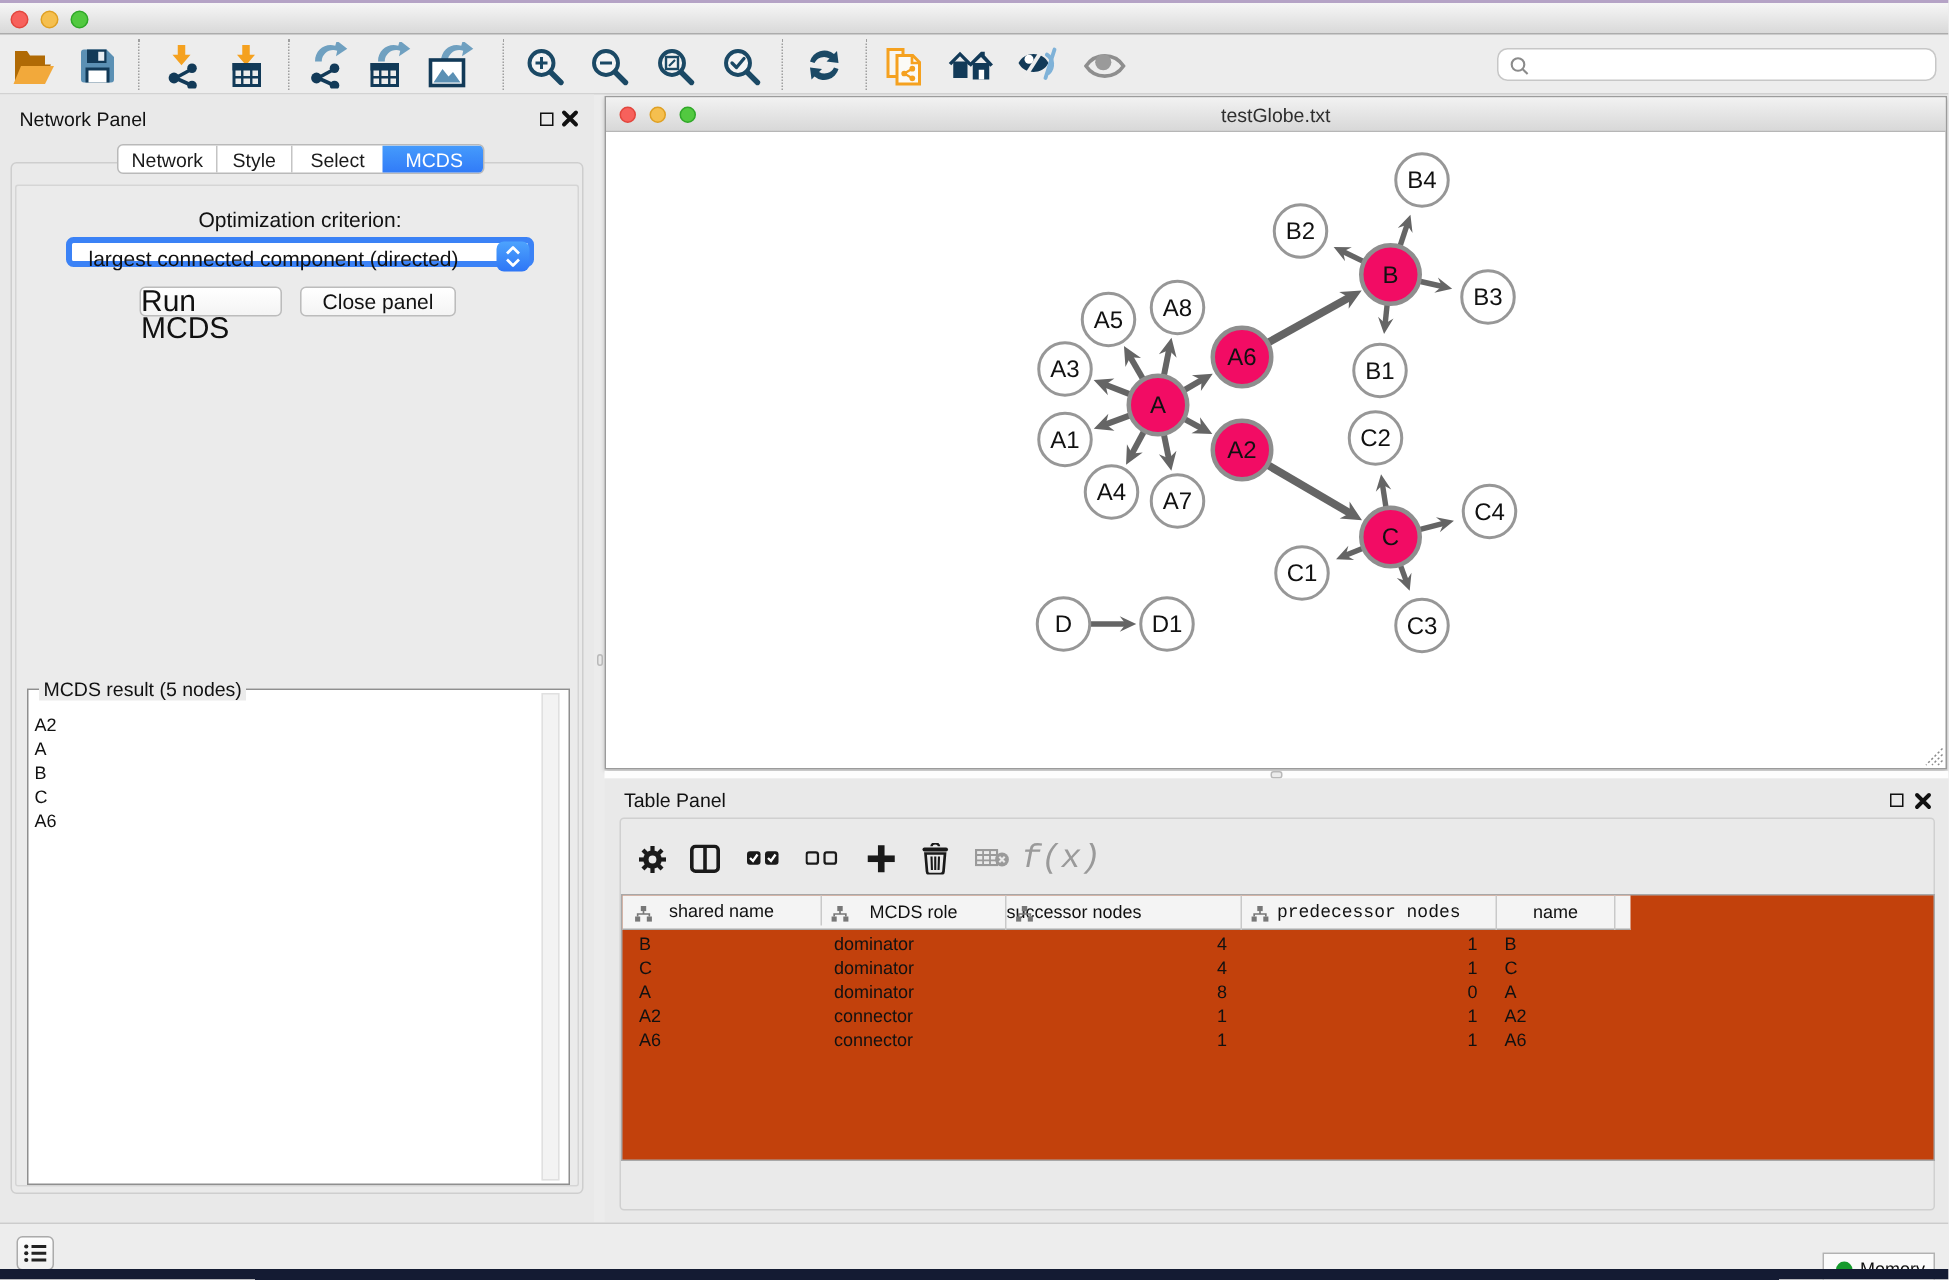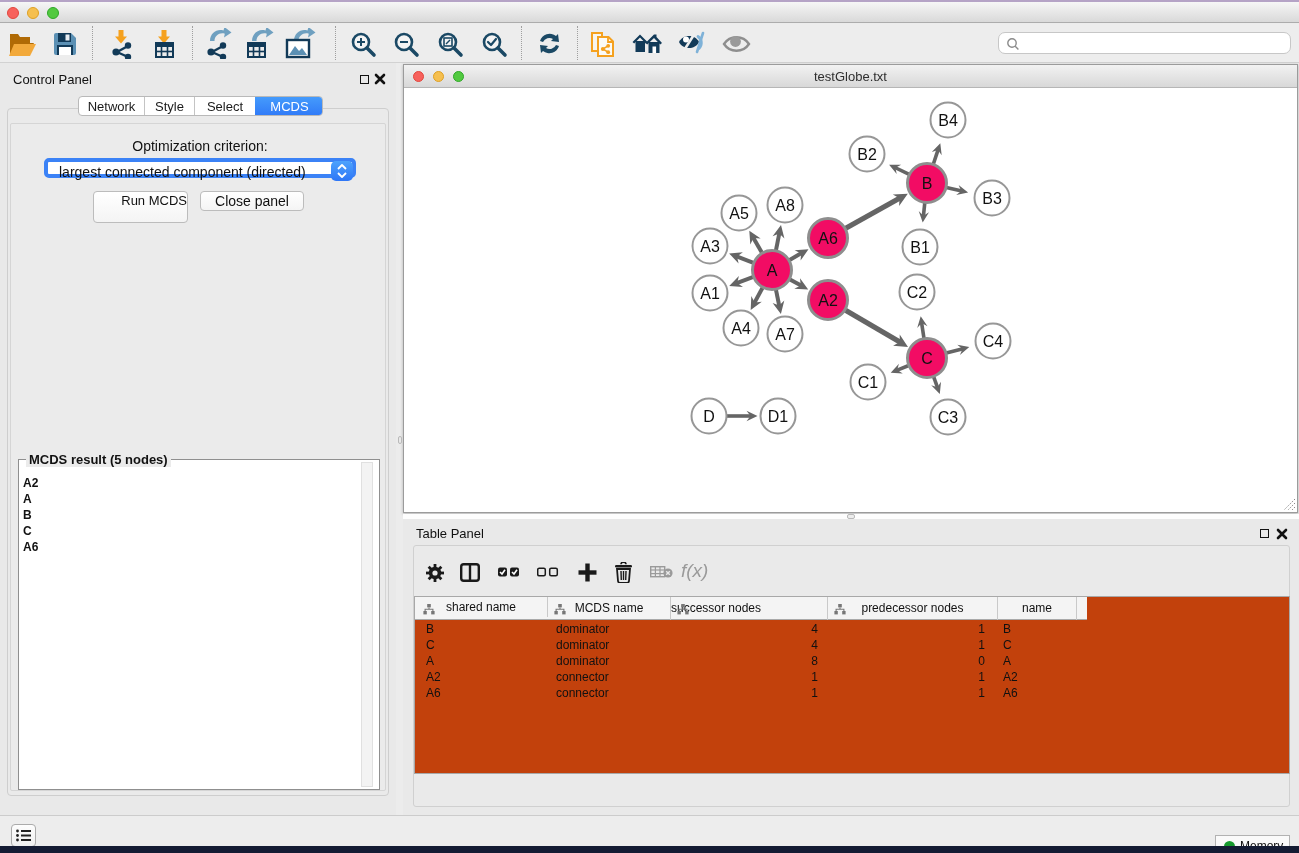--- a/index.html
+++ b/index.html
@@ -129,21 +129,21 @@
 
   <div class="abs" style="left:998px;top:8px;width:293px;height:22px;background:#fff;border:1px solid #c7c7c7;border-radius:7px;">
     <svg width="14" height="14" style="position:absolute;left:7px;top:4px;" viewBox="0 0 14 14">
       <circle cx="6" cy="6" r="4.2" fill="none" stroke="#8b8b8b" stroke-width="1.4"></circle>
       <line x1="9.2" y1="9.2" x2="12.4" y2="12.4" stroke="#8b8b8b" stroke-width="1.4"></line>
     </svg>
   </div>
 </div>
 
 <div class="abs" id="cpanel" style="left:0;top:63px;width:396px;height:752px;background:#e9e9e9;">
-  <div class="abs" style="left:13px;top:9px;font-size:13px;color:#111;">Control Panel</div>
+  <div class="abs" style="left:13px;top:9px;font-size:13px;color:#111;">Network Panel</div>
   <div class="abs" style="left:360px;top:12px;width:9px;height:9px;border:1.5px solid #111;"></div>
   <svg class="abs" style="left:374px;top:10px;" width="12" height="12" viewBox="0 0 12 12">
     <path d="M2 2 L10 10 M10 2 L2 10" stroke="#111" stroke-width="2.6" stroke-linecap="round"></path>
   </svg>
 
   <div class="abs" style="left:7px;top:45px;width:382px;height:688px;border:1px solid #cecece;border-radius:4px;background:#eaeaea;"></div>
   <div class="abs" style="left:10px;top:60px;width:376px;height:668px;border:1px solid #d5d5d5;border-radius:2px;background:#ebebeb;"></div>
 
   <div class="abs" style="left:0;top:75px;width:396px;text-align:center;font-size:14px;color:#111;"><span style="margin-left:4px;">Optimization criterion:</span></div>
 
@@ -157,24 +157,24 @@
   <div class="abs" style="left:44px;top:95px;width:312px;height:20px;background:#fff;border:4px solid #3b82f6;border-radius:5px;font-size:14px;color:#111;">
     <span style="position:absolute;left:11px;top:2px;">largest connected component (directed)</span>
     <div class="abs" style="right:-1px;top:-1px;width:22px;height:20px;border-radius:5px;background:linear-gradient(#4da3fd,#2e76f6);">
       <svg width="12" height="14" viewBox="0 0 12 14" style="position:absolute;left:5px;top:3px;">
         <path d="M2 5 L6 1 L10 5" fill="none" stroke="#fff" stroke-width="1.8" stroke-linejoin="round"></path>
         <path d="M2 9 L6 13 L10 9" fill="none" stroke="#fff" stroke-width="1.8" stroke-linejoin="round"></path>
       </svg>
     </div>
   </div>
 
-  <div class="abs" style="left:93px;top:128px;width:95px;height:32px;background:linear-gradient(#ffffff,#f4f4f4);border:1px solid #bcbcbc;border-radius:4px;text-align:right;line-height:18px;font-size:13px;color:#111;">Run MCDS</div>
+  <div class="abs" style="left:93px;top:128px;width:95px;height:20px;background:linear-gradient(#ffffff,#f4f4f4);border:1px solid #bcbcbc;border-radius:4px;text-align:left;line-height:18px;font-size:20px;color:#111;">Run MCDS</div>
   <div class="abs" style="left:200px;top:128px;width:104px;height:20px;background:linear-gradient(#ffffff,#f4f4f4);border:1px solid #bcbcbc;border-radius:4px;text-align:center;line-height:18px;font-size:14px;color:#111;">Close panel</div>
 
-  <div class="abs" style="left:18px;top:396px;width:362px;height:331px;border:1px solid #8f8f8f;background:#fff;font-weight:bold;">
+  <div class="abs" style="left:18px;top:396px;width:362px;height:331px;border:1px solid #8f8f8f;background:#fff;">
     <div class="abs" style="left:7px;top:-8px;background:#ebebeb;padding:0 3px;font-size:13px;color:#111;">MCDS result (5 nodes)</div>
     <div class="abs" style="right:6px;top:2px;width:12px;height:325px;background:#f3f3f3;border:1px solid #e0e0e0;"></div>
     <div class="abs" style="left:4px;top:15px;font-size:12px;color:#111;line-height:16px;">A2<br>A<br>B<br>C<br>A6</div>
   </div>
 </div>
 
 <div class="abs" id="netwin" style="left:403px;top:64px;width:895px;height:449px;background:#fff;border:1px solid #9b9b9b;box-shadow:0 1px 3px rgba(0,0,0,0.25);">
   <div class="abs" style="left:0;top:0;width:893px;height:23px;background:linear-gradient(#f2f2f2,#d8d8d8);border-bottom:1px solid #b6b6b6;">
     <div class="abs" style="left:9px;top:6px;width:11px;height:11px;border-radius:50%;background:#f7615c;border:0.5px solid #e2463d;"></div>
     <div class="abs" style="left:29px;top:6px;width:11px;height:11px;border-radius:50%;background:#f5bf4f;border:0.5px solid #dfa023;"></div>
@@ -317,29 +317,29 @@
     </svg>
   <svg class="abs" style="left:247px;top:47px;" width="23" height="12" viewBox="0 0 23 12">
       <rect x="0.7" y="0.7" width="14" height="10" fill="none" stroke="#9a9a9a" stroke-width="1.4"></rect>
       <line x1="0.7" y1="4" x2="14.7" y2="4" stroke="#9a9a9a" stroke-width="1.2"></line>
       <line x1="0.7" y1="7.6" x2="14.7" y2="7.6" stroke="#9a9a9a" stroke-width="1.2"></line>
       <line x1="5.4" y1="0.7" x2="5.4" y2="10.7" stroke="#9a9a9a" stroke-width="1.2"></line>
       <line x1="10" y1="0.7" x2="10" y2="10.7" stroke="#9a9a9a" stroke-width="1.2"></line>
       <circle cx="18" cy="7" r="4.6" fill="#9a9a9a"></circle>
       <path d="M16.2 5.2 L19.8 8.8 M19.8 5.2 L16.2 8.8" stroke="#e9e9e9" stroke-width="1.4"></path>
     </svg>
-  <div class="abs" style="left:278px;top:41px;font-family:Liberation Sans, sans-serif;font-style:italic;font-size:19px;color:#9a9a9a;">f(x)</div>
+  <div class="abs" style="left:278px;top:41px;font-family:Liberation Mono, monospace;font-style:italic;font-size:22px;color:#9a9a9a;">f(x)</div>
 
   <div class="abs" style="left:11px;top:77px;width:876px;height:178px;background:#c2410c;border:1px solid #a8a8a8;font-size:12px;color:#111;">
 
     <div class="abs" style="left:0;top:0;width:672px;height:23px;background:#f4f4f4;border-bottom:1px solid #a9a9a9;">
       <div class="abs" style="left:0;top:0;width:133px;height:20px;border-right:1px solid #c9c9c9;text-align:center;line-height:20px;">shared name</div>
-      <div class="abs" style="left:133px;top:0;width:123px;height:23px;border-right:1px solid #c9c9c9;text-align:center;line-height:23px;">MCDS name</div>
+      <div class="abs" style="left:133px;top:0;width:123px;height:23px;border-right:1px solid #c9c9c9;text-align:center;line-height:23px;">MCDS role</div>
       <div class="abs" style="left:256px;top:0;width:157px;height:23px;border-right:1px solid #c9c9c9;text-align:left;line-height:23px;">successor nodes</div>
-      <div class="abs" style="left:413px;top:0;width:170px;height:23px;border-right:1px solid #c9c9c9;text-align:center;line-height:23px;">predecessor nodes</div>
+      <div class="abs" style="left:413px;top:0;width:170px;height:23px;border-right:1px solid #c9c9c9;text-align:center;line-height:23px;font-family:Liberation Mono, monospace;">predecessor nodes</div>
       <div class="abs" style="left:583px;top:0;width:79px;height:23px;border-right:1px solid #c9c9c9;text-align:center;line-height:23px;">name</div>
       <svg class="abs" style="left:8px;top:7px;" width="12" height="11" viewBox="0 0 12 11">
           <rect x="4.2" y="0" width="3.6" height="3.4" fill="#777"></rect>
           <rect x="0.4" y="7" width="3.4" height="3.4" fill="#777"></rect>
           <rect x="8.2" y="7" width="3.4" height="3.4" fill="#777"></rect>
           <path d="M6 3.4 L6 5.3 M2.1 7 L2.1 5.3 L9.9 5.3 L9.9 7" fill="none" stroke="#777" stroke-width="1.1"></path>
         </svg>
         <svg class="abs" style="left:139px;top:7px;" width="12" height="11" viewBox="0 0 12 11">
           <rect x="4.2" y="0" width="3.6" height="3.4" fill="#777"></rect>
           <rect x="0.4" y="7" width="3.4" height="3.4" fill="#777"></rect>

